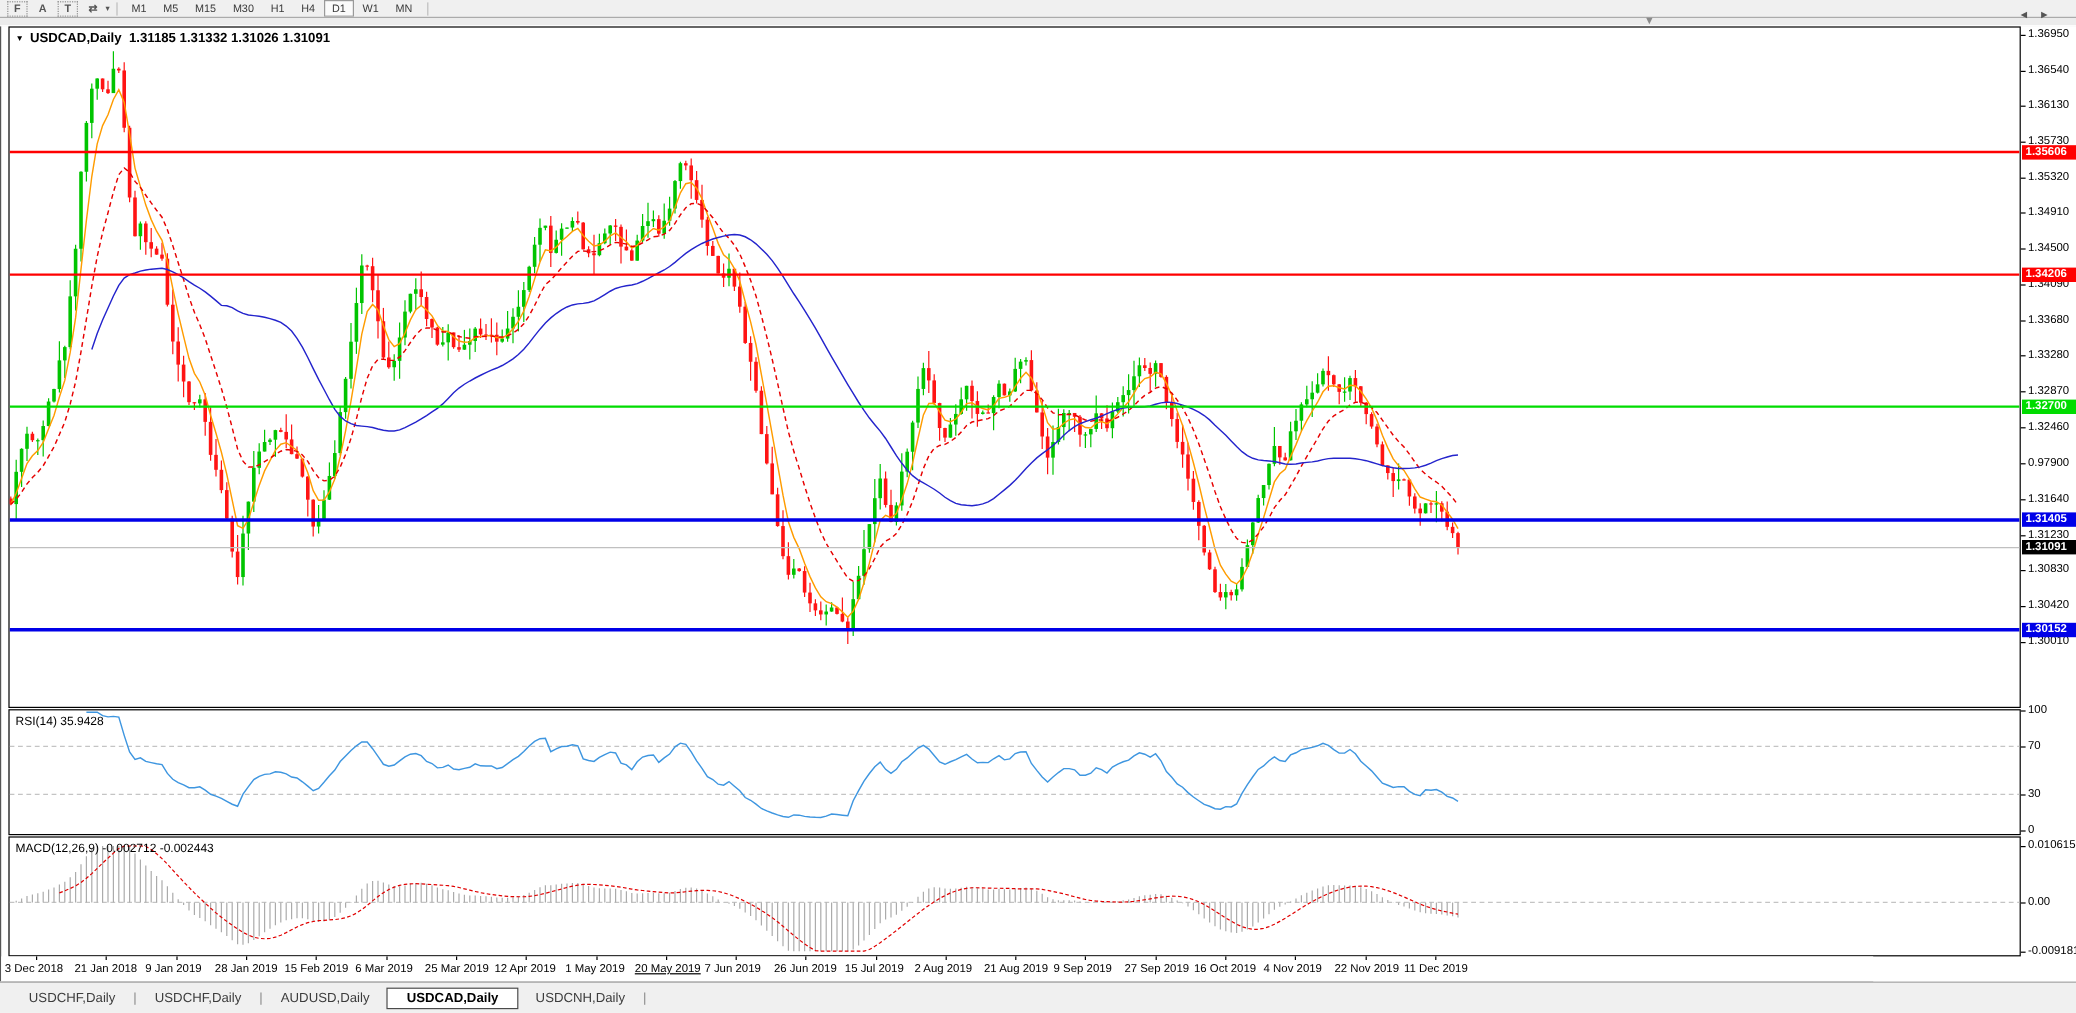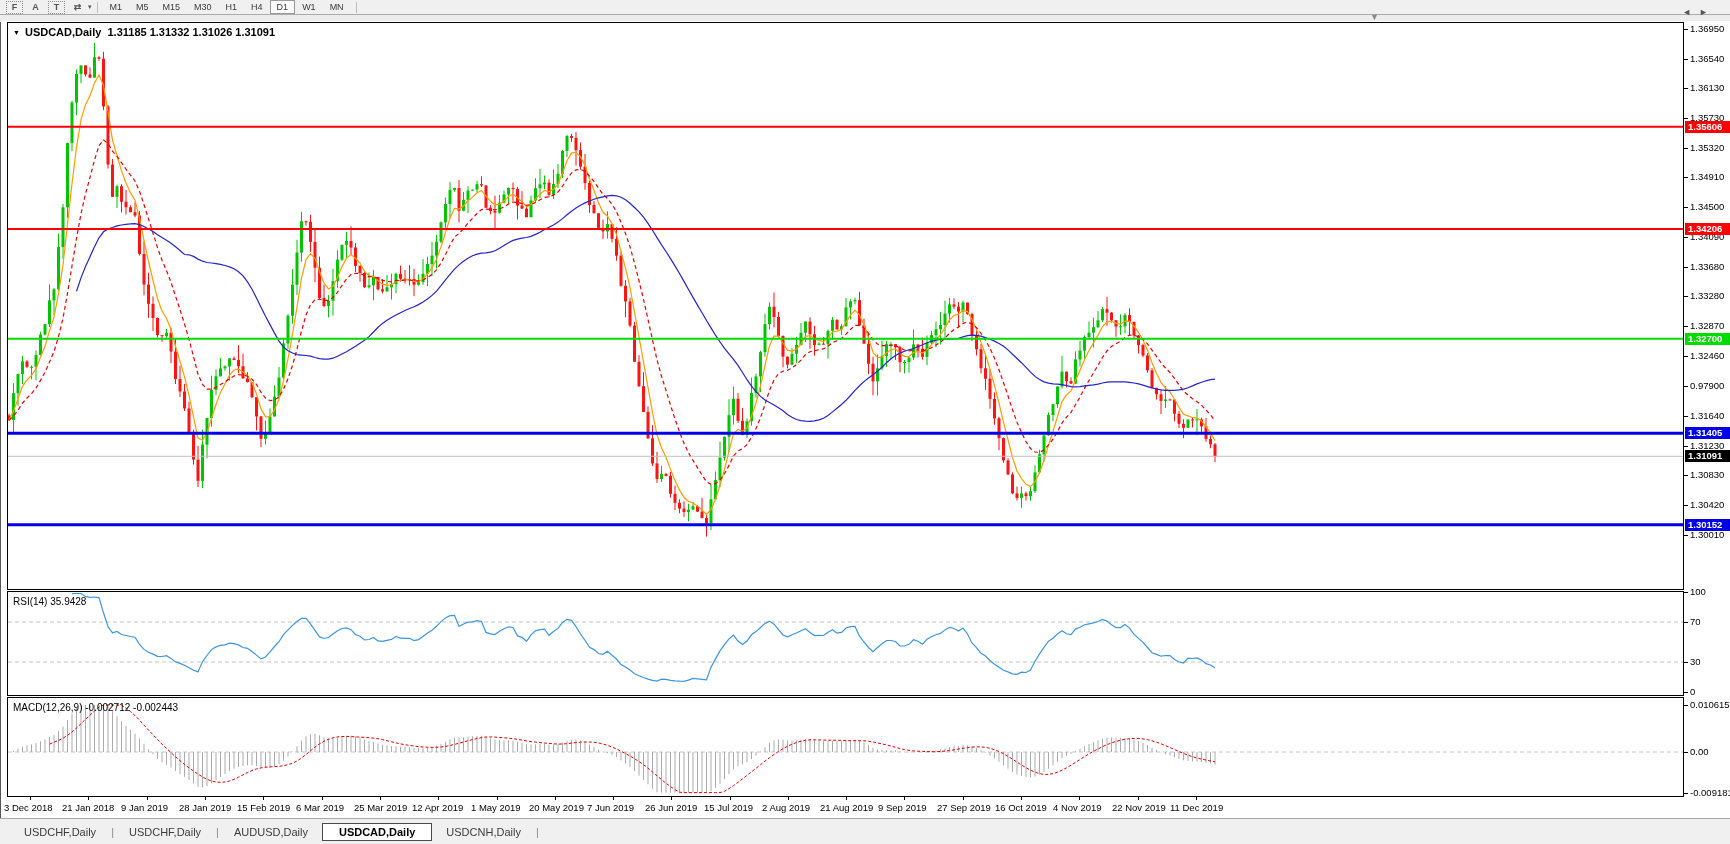--- a/index.html
+++ b/index.html
@@ -933,21 +933,21 @@
       <div class="date-label" style="left: 236px;">15 Feb 2019</div>
       <div class="date-tick" style="left: 321px;"></div>
       <div class="date-label" style="left: 295px;">6 Mar 2019</div>
       <div class="date-tick" style="left: 379px;"></div>
       <div class="date-label" style="left: 353px;">25 Mar 2019</div>
       <div class="date-tick" style="left: 437px;"></div>
       <div class="date-label" style="left: 411px;">12 Apr 2019</div>
       <div class="date-tick" style="left: 496px;"></div>
       <div class="date-label" style="left: 470px;">1 May 2019</div>
       <div class="date-tick" style="left: 554px;"></div>
-      <div class="date-label" style="left: 528px;">20 May 2019</div>
+      <div class="date-label" style="left: 528px; text-decoration: underline;">20 May 2019</div>
       <div class="date-tick" style="left: 612px;"></div>
       <div class="date-label" style="left: 586px;">7 Jun 2019</div>
       <div class="date-tick" style="left: 670px;"></div>
       <div class="date-label" style="left: 644px;">26 Jun 2019</div>
       <div class="date-tick" style="left: 729px;"></div>
       <div class="date-label" style="left: 703px;">15 Jul 2019</div>
       <div class="date-tick" style="left: 787px;"></div>
       <div class="date-label" style="left: 761px;">2 Aug 2019</div>
       <div class="date-tick" style="left: 845px;"></div>
       <div class="date-label" style="left: 819px;">21 Aug 2019</div>

